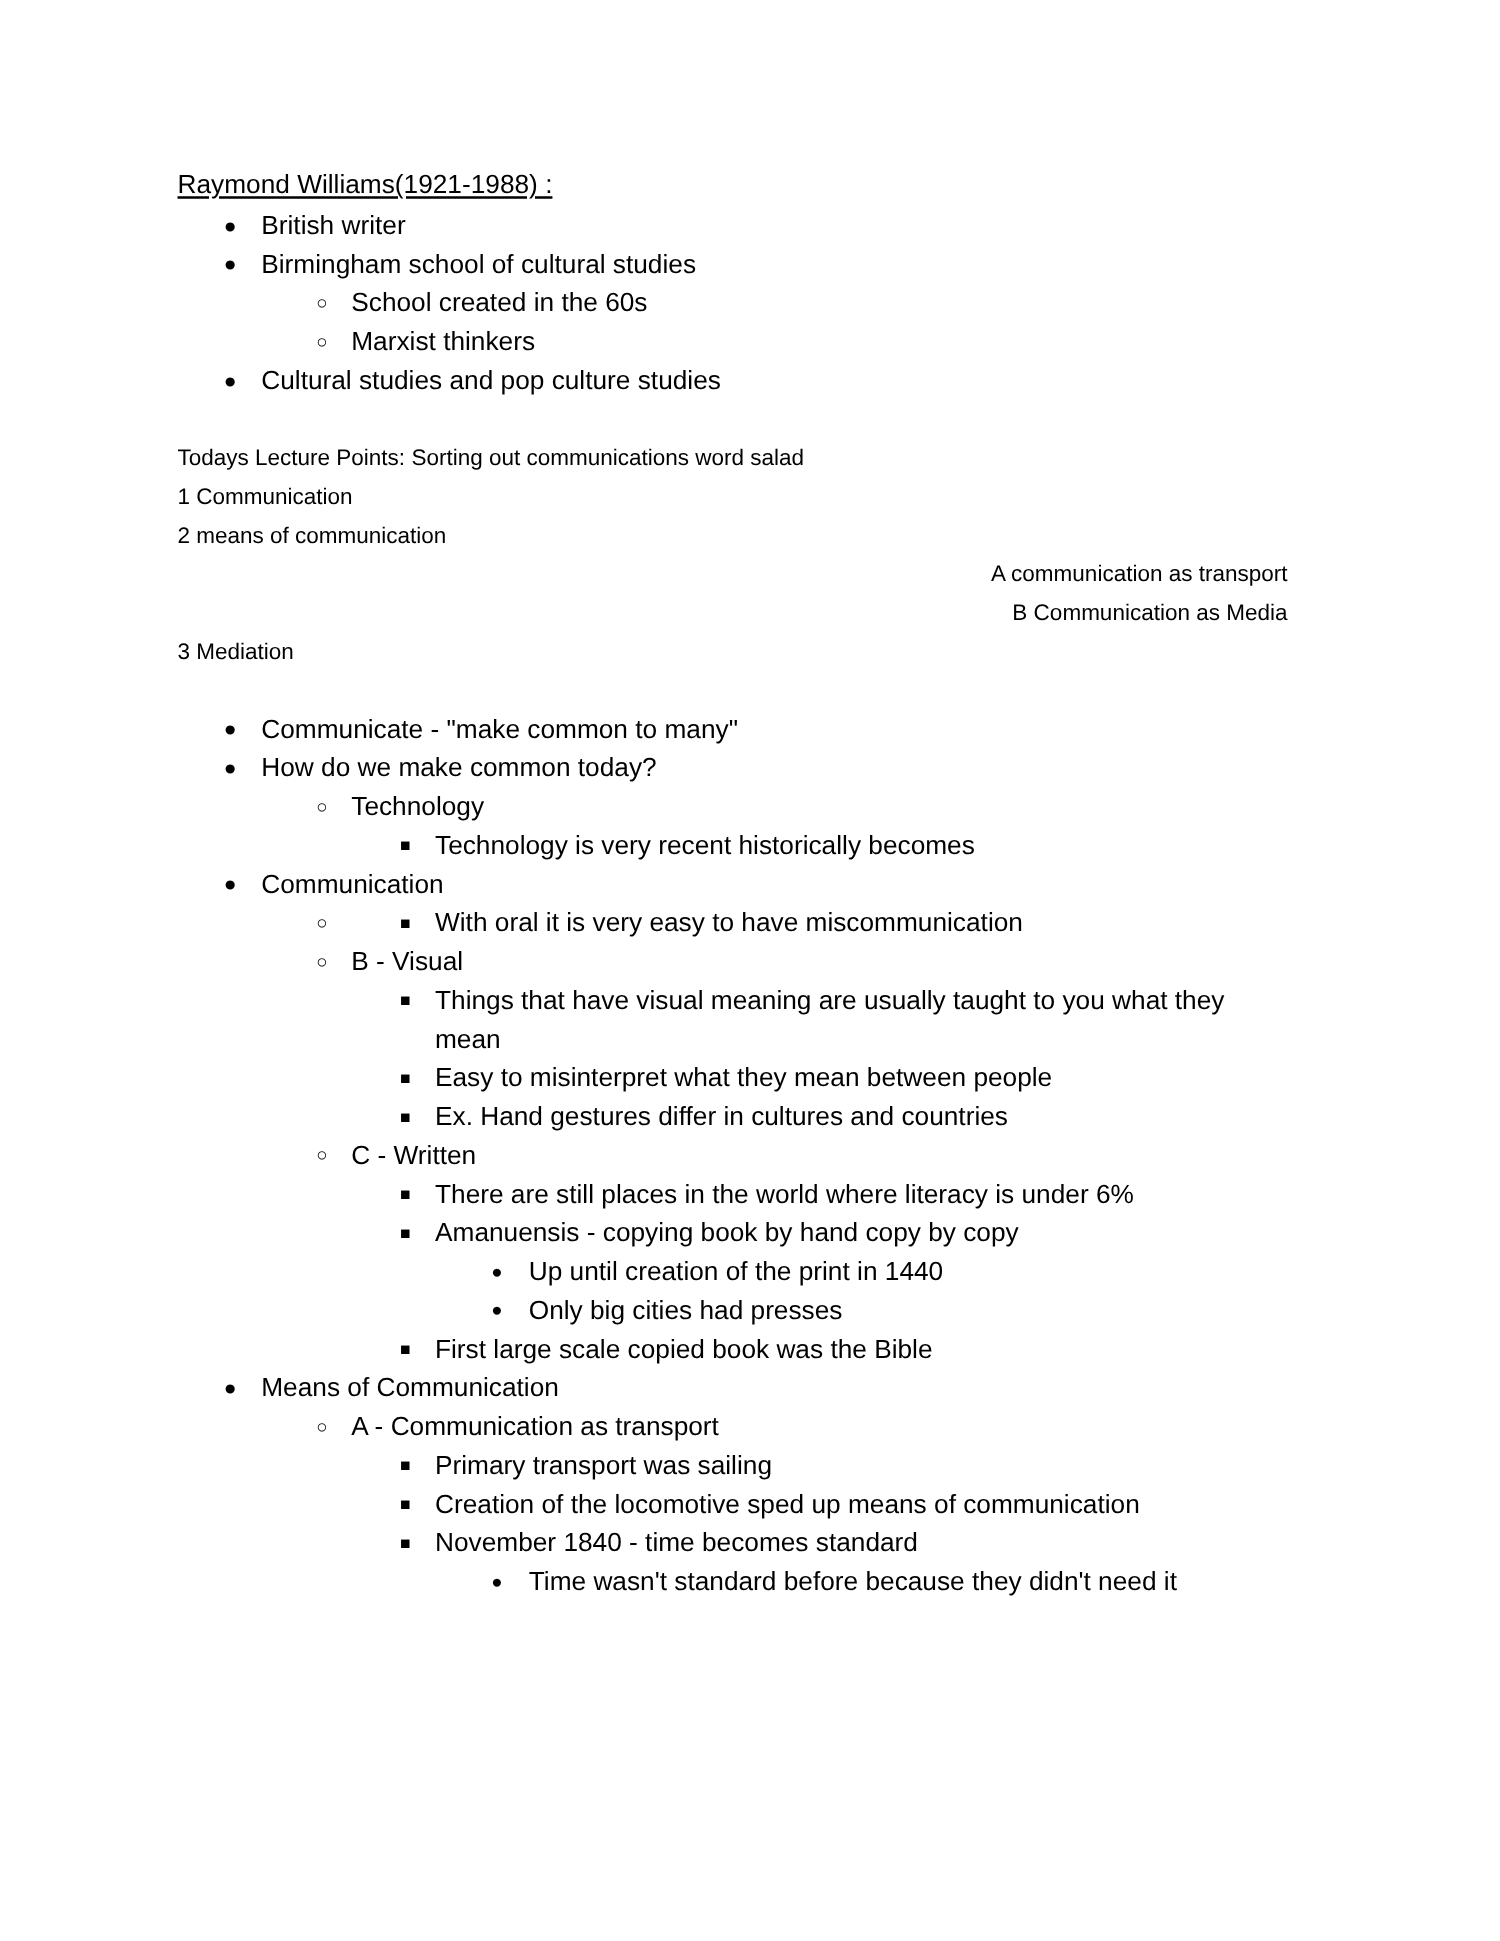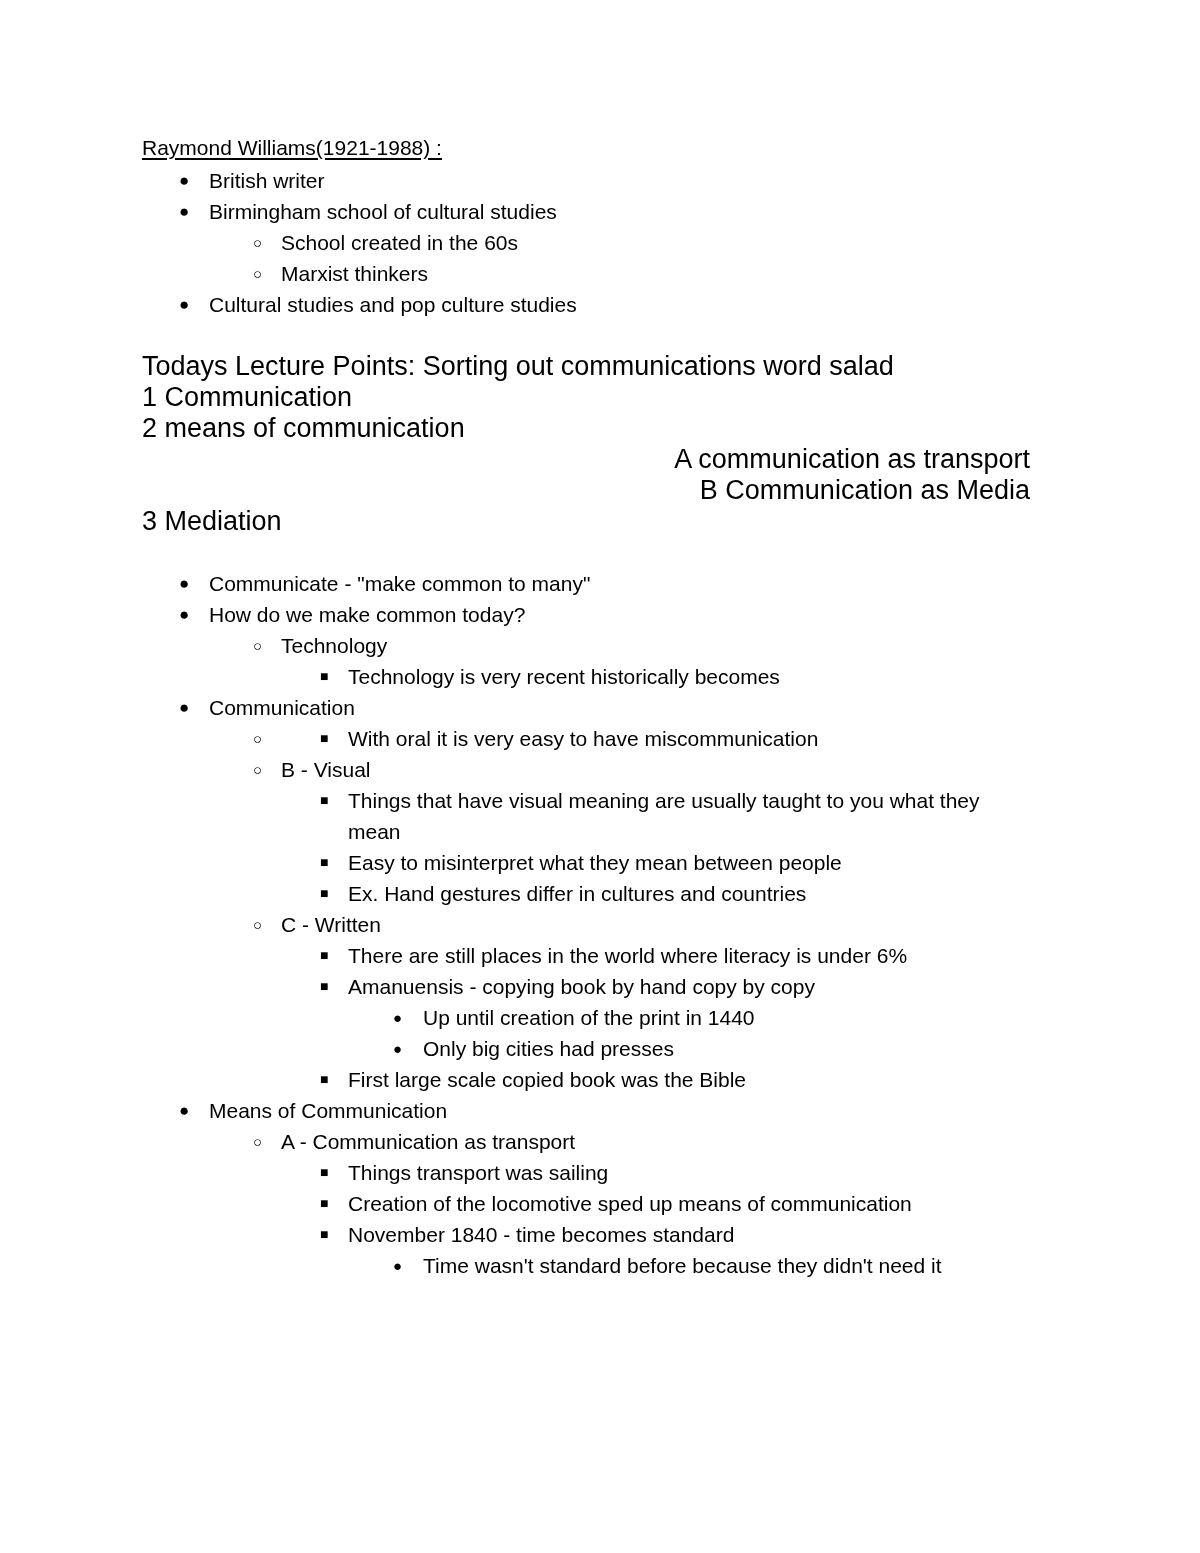--- a/index.html
+++ b/index.html
@@ -26,21 +26,21 @@
   .doc-title {
     font-size: 21px;
     line-height: 31px;
     text-decoration: underline;
     text-underline-offset: 3px;
     display: inline-block;
     white-space: pre;
     margin: 0 0 2px 0;
   }
   .para {
-    font-size: 27px;
+    font-size: 18px;
     line-height: 31px;
     margin: 0;
     white-space: pre-wrap;
   }
   .para.indent1 {
     padding-left: 72px;
     text-align: right;
   }
   .spacer {
     height: 31px;
@@ -179,21 +179,21 @@
       <div class="li lvl1">
         <span class="bullet">●</span>
         <span class="txt">Means of Communication</span>
       </div>
       <div class="li lvl2">
         <span class="bullet">○</span>
         <span class="txt">A - Communication as transport</span>
       </div>
       <div class="li lvl3">
         <span class="bullet">■</span>
-        <span class="txt">Things transport was sailing</span>
+        <span class="txt">Primary transport was sailing</span>
       </div>
       <div class="li lvl3">
         <span class="bullet">■</span>
         <span class="txt">Creation of the locomotive sped up means of communication</span>
       </div>
       <div class="li lvl3">
         <span class="bullet">■</span>
         <span class="txt">November 1840 - time becomes standard</span>
       </div>
       <div class="li lvl4">

